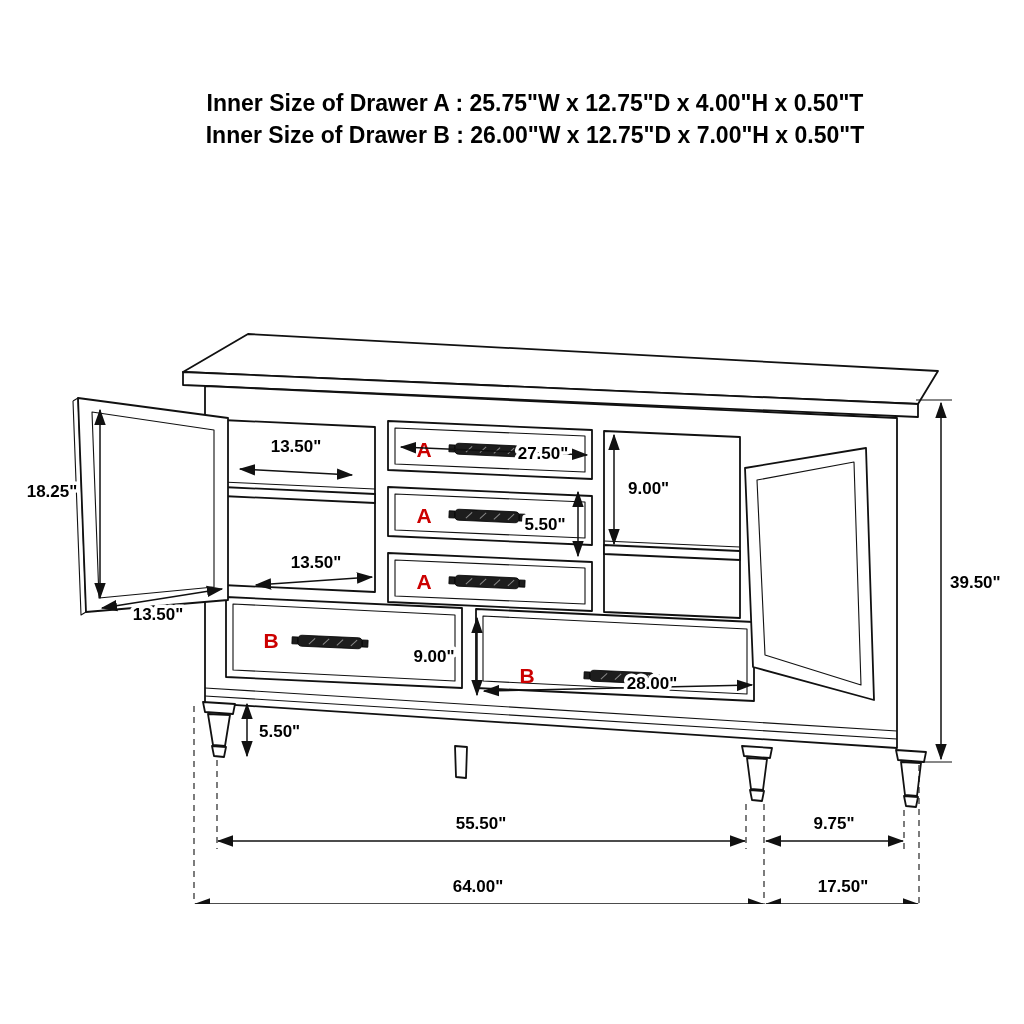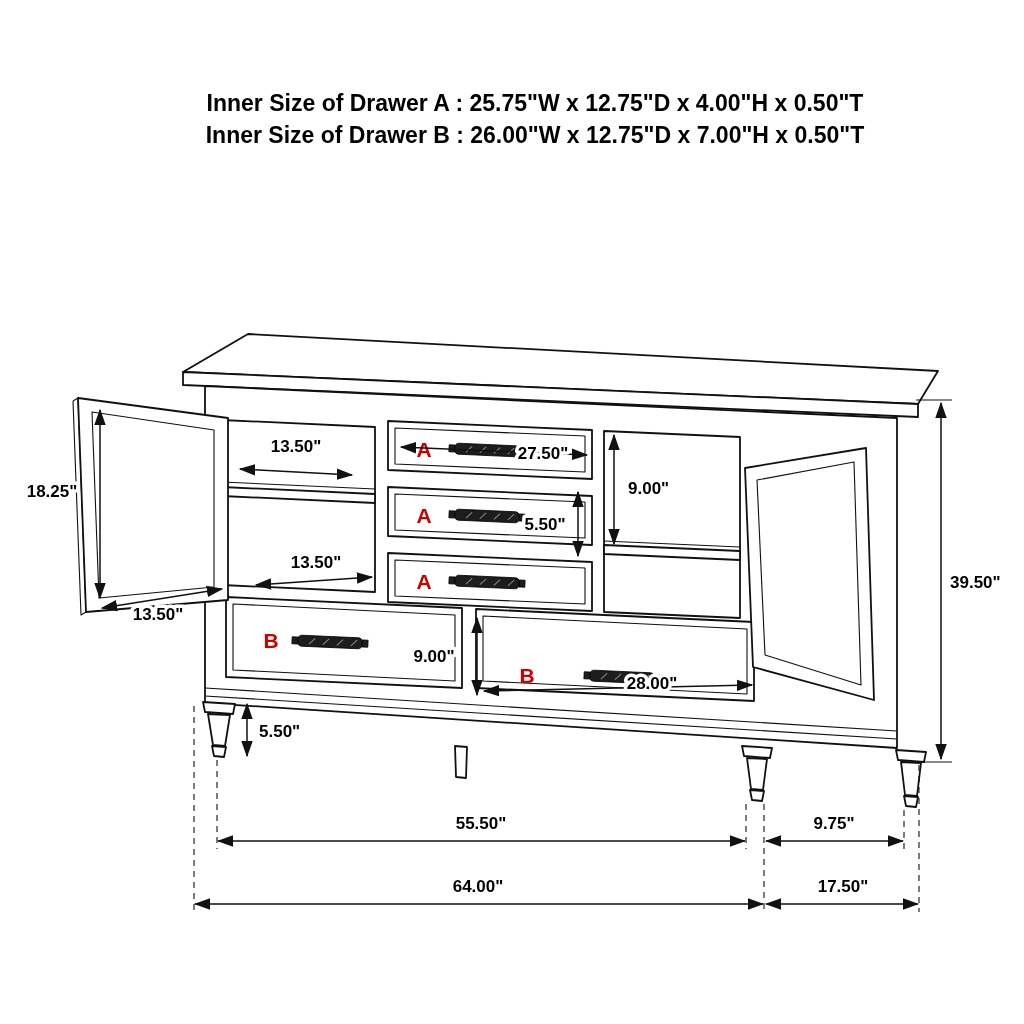--- a/index.html
+++ b/index.html
@@ -1,21 +1,21 @@
 <!DOCTYPE html>
 <html style="--line: #111111; --accent-red: #cc0000; --background: #ffffff;"><head>
 <meta charset="utf-8">
 <style>
   :root{
     --line:#111111;
     --accent-red:#cc0000;
     --background:#ffffff;
   }
   html,body{margin:0;padding:0;background:var(--background);}
-  .stage{width:1024px;height:1024px;position:relative;background:var(--background);overflow:hidden;}
+  .stage{width:1024px;height:904px;position:relative;background:var(--background);overflow:hidden;}
   svg{display:block;}
   .title-text{font:bold 23px "Liberation Sans",sans-serif;fill:#000;}
   .ln{fill:#ffffff;stroke:var(--line);stroke-width:1.8;stroke-linejoin:round;}
   .ln-thin{fill:none;stroke:var(--line);stroke-width:1.1;stroke-linejoin:round;}
   .nofill{fill:none;}
   .dim-line{fill:none;stroke:var(--line);stroke-width:1.5;marker-start:url(#arr);marker-end:url(#arr);}
   .ext-solid{stroke:var(--line);stroke-width:1.1;}
   .ext-dash{stroke:var(--line);stroke-width:1.1;stroke-dasharray:6 5;fill:none;}
   .dim-label{font:bold 17px "Liberation Sans",sans-serif;fill:#000;
              paint-order:stroke;stroke:var(--background);stroke-width:7px;stroke-linejoin:round;}

